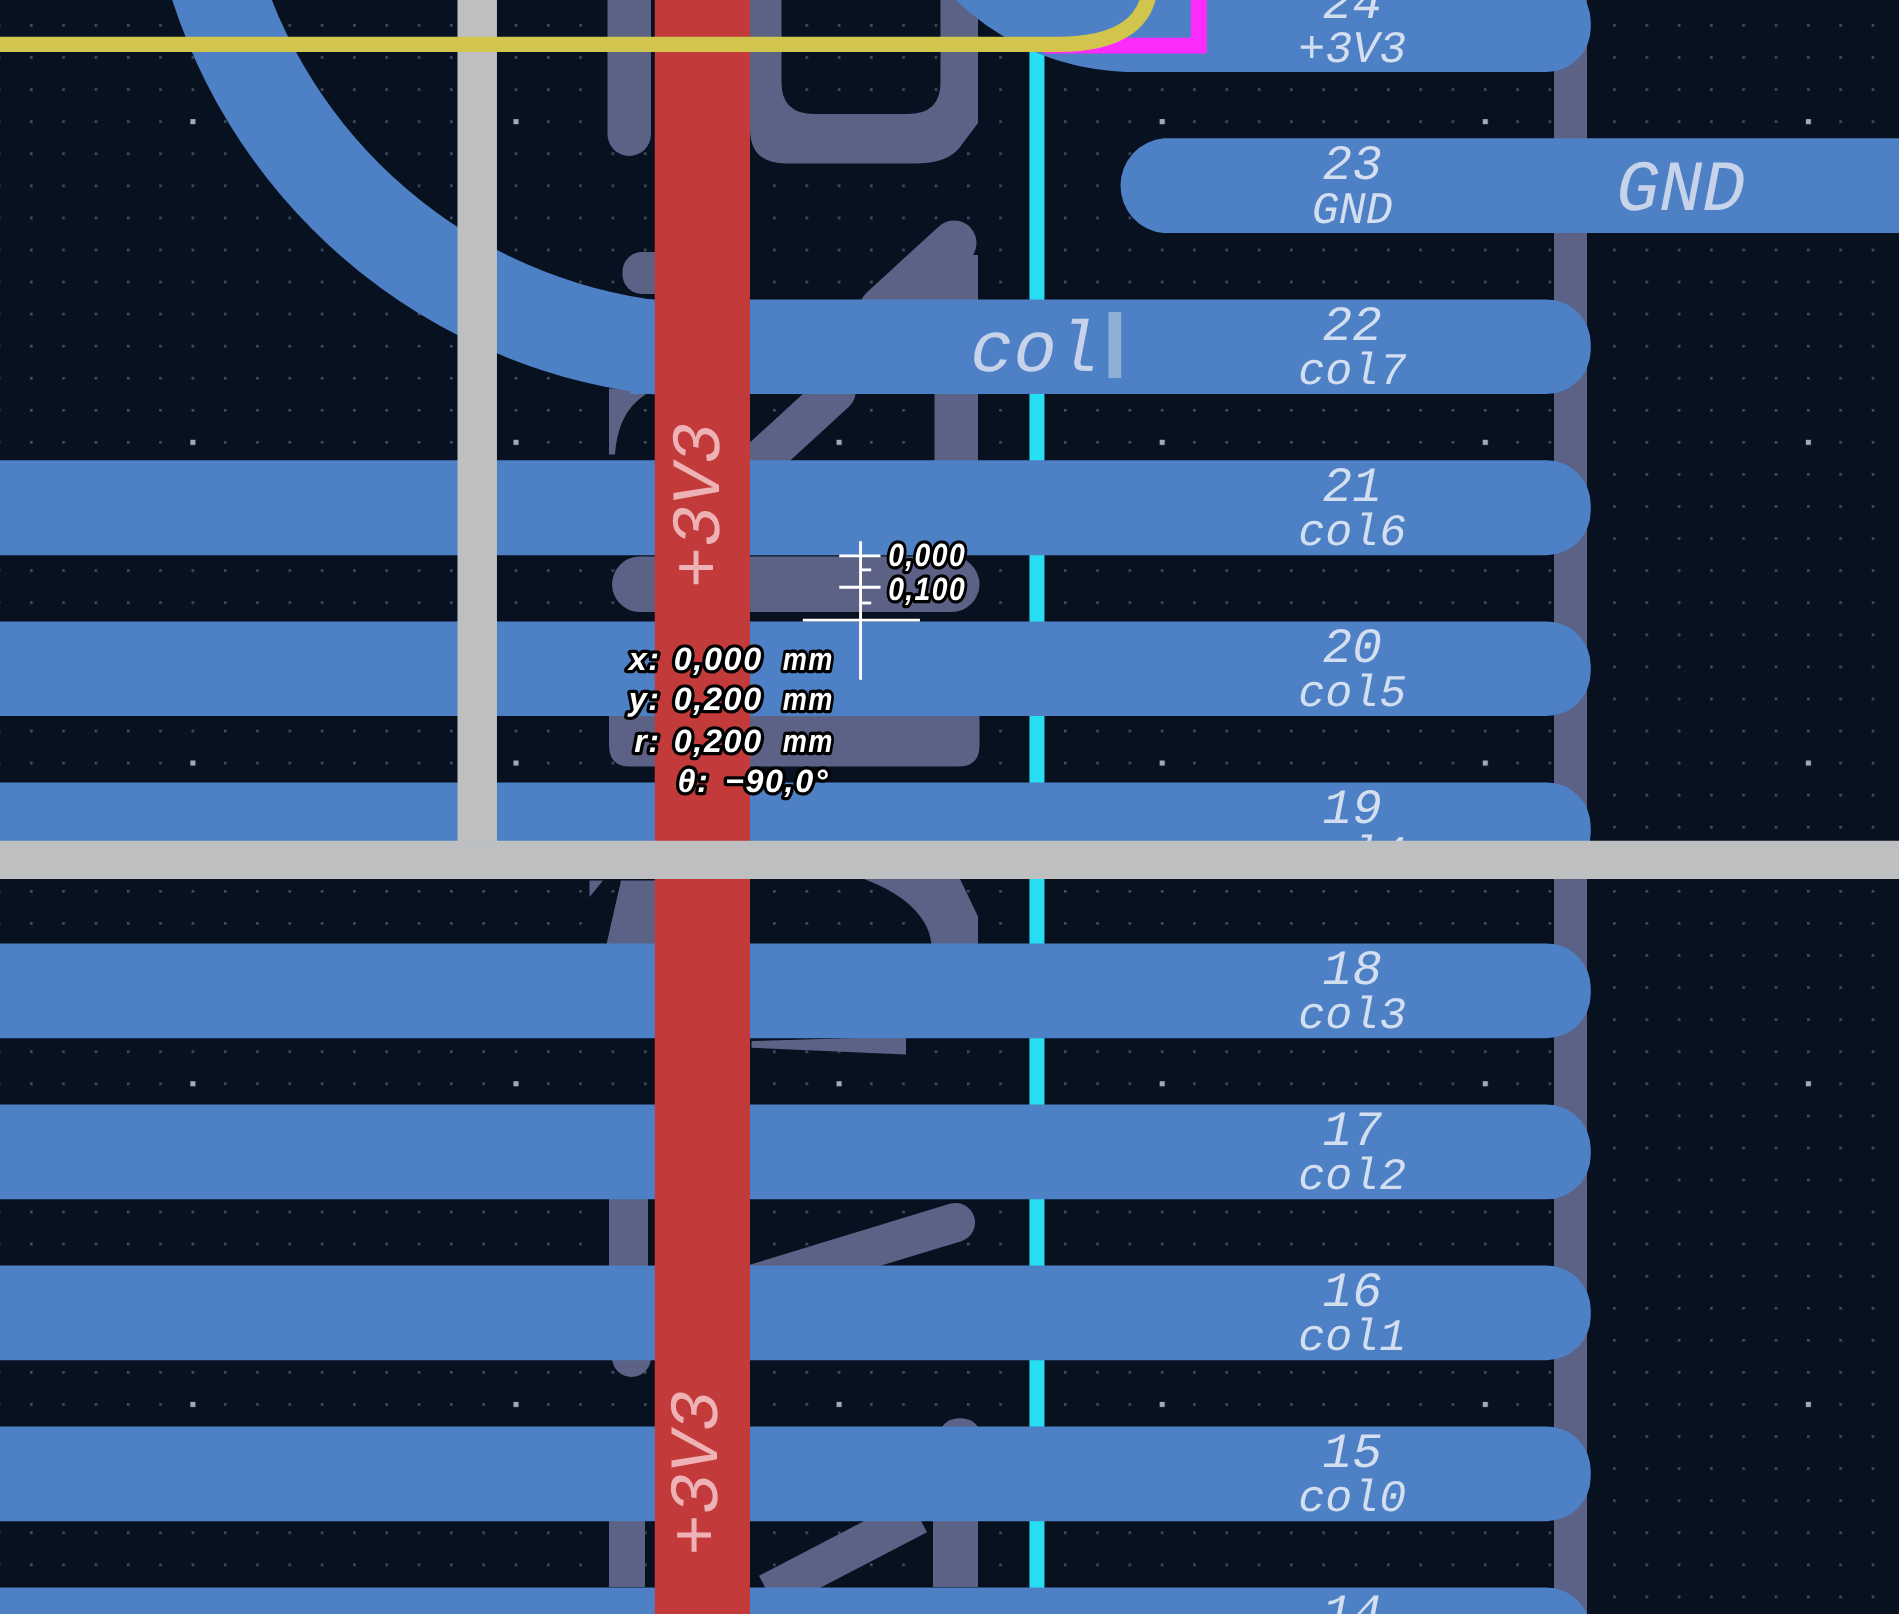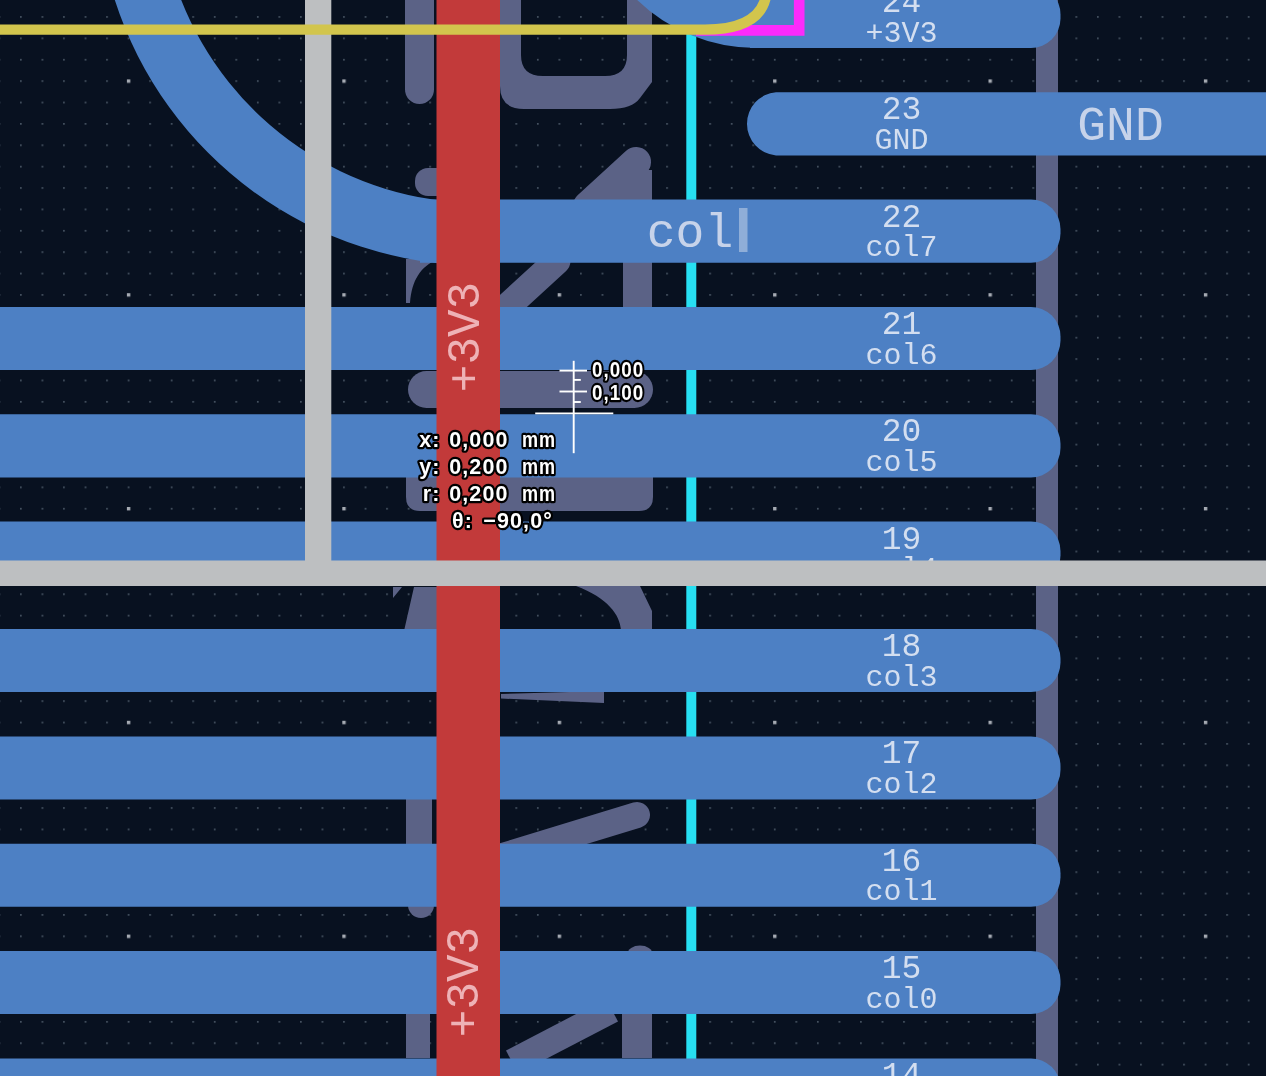--- a/index.html
+++ b/index.html
@@ -1,16 +1,16 @@
 <!DOCTYPE html>
 <html><head>
 <meta charset="utf-8">
 <style>
   html,body{margin:0;padding:0;background:#081120;}
-  .stage{position:relative;width:1266px;height:1076px;overflow:hidden;font-family:"Liberation Mono",monospace;}
+  .stage{position:relative;width:1266px;height:1076px;overflow:hidden;font-family:"Liberation Mono",monospace;font-style:italic;}
 </style>
 </head>
 <body>
 <div class="stage">
 <svg width="1266" height="1076" viewBox="0 0 1266 1076">
 <defs>
   <pattern id="gdots" x="20.0" y="16.1" width="21.54" height="21.38" patternUnits="userSpaceOnUse">
     <rect x="0" y="0" width="1.7" height="1.7" fill="#465362"></rect>
   </pattern>
   <pattern id="gbig" x="126.9" y="79.4" width="215.4" height="213.8" patternUnits="userSpaceOnUse">

